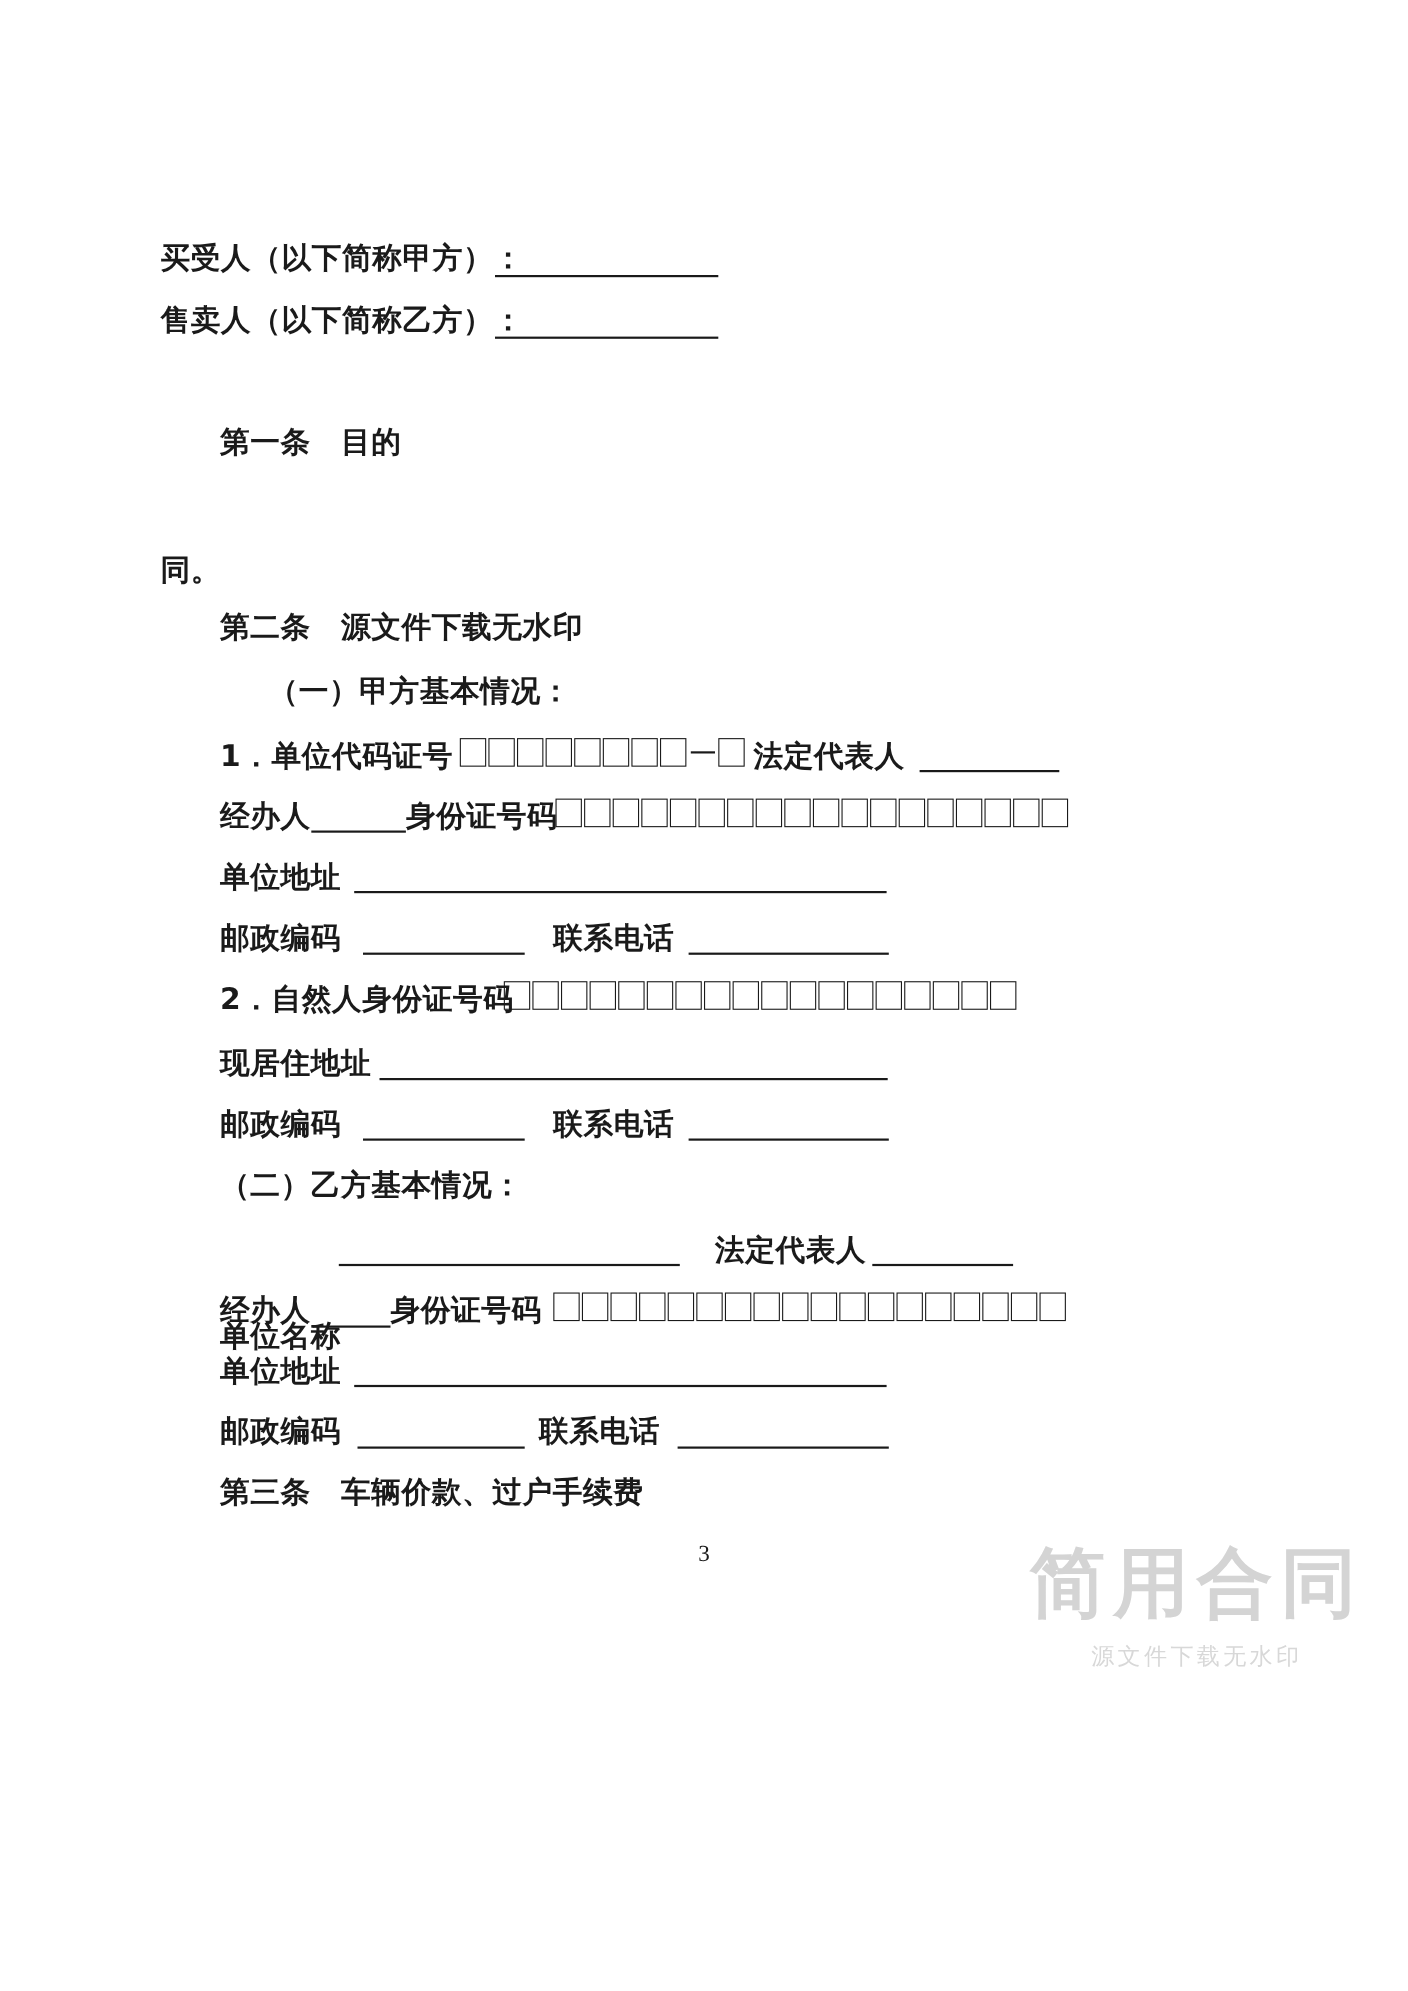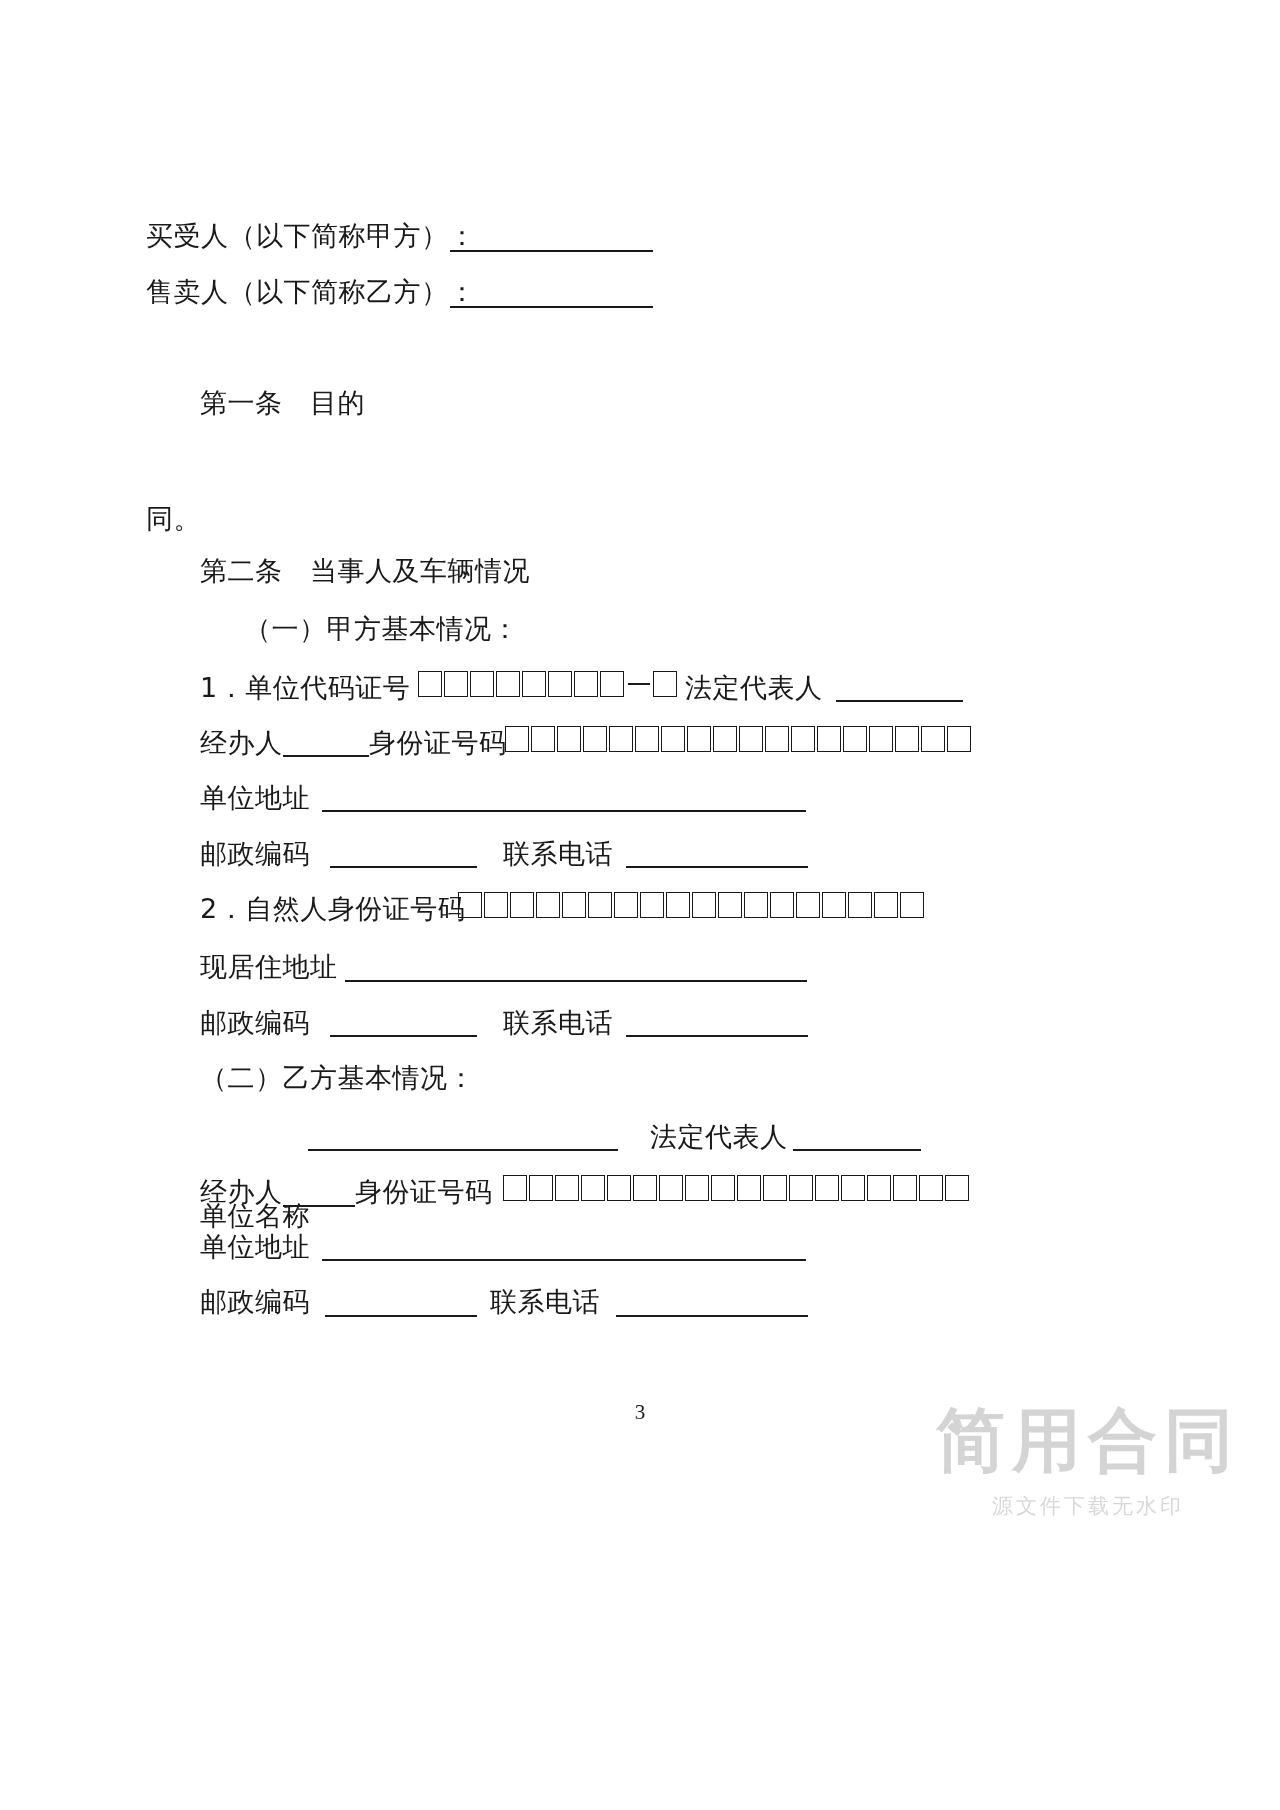--- a/index.html
+++ b/index.html
@@ -33,20 +33,21 @@
     white-space: nowrap;
     font-size: 27px;
     line-height: 1;
     letter-spacing: 0.5px;
     color: #1a1a1a;
     font-family: "DejaVu Sans", "Liberation Sans", sans-serif;
     font-weight: 400;
   }
   .cn {
     font-family: "DejaVu Sans", "Liberation Sans", sans-serif;
+    font-weight: bold;
   }
 
   
   .rule {
     position: absolute;
     height: 0;
     border-bottom: 2px solid #1a1a1a;
   }
 
   
@@ -117,21 +118,21 @@
     <div class="line cn" style="left:146px; top:222px;">买受人（以下简称甲方）：</div>
     <div class="rule" style="left:450px; top:250px; width:203px;"></div>
 
     <div class="line cn" style="left:146px; top:278px;">售卖人（以下简称乙方）：</div>
     <div class="rule" style="left:450px; top:306px; width:203px;"></div>
 
     <div class="line cn" style="left:200px; top:389px;">第一条　目的</div>
 
     <div class="line cn" style="left:146px; top:505px;">同。</div>
 
-    <div class="line cn" style="left:200px; top:557px;">第二条　当事人及车辆情况</div>
+    <div class="line cn" style="left:200px; top:557px;">第二条　源文件下载无水印</div>
 
     <div class="line cn" style="left:200px; top:615px;margin-left:44px;">（一）甲方基本情况：</div>
 
     <div class="line cn" style="left:200px; top:674px;text-align:center;">1．单位代码证号</div>
     <div class="boxrow" style="left:418px; top:671px;">
       <span class="bx"></span>
       <span class="bx"></span>
       <span class="bx"></span>
       <span class="bx"></span>
       <span class="bx"></span>
@@ -238,20 +239,21 @@
     </div>
 
     <div class="line cn" style="left:200px; top:1233px;">单位地址</div>
     <div class="rule" style="left:322px; top:1259px; width:484px;"></div>
 
     <div class="line cn" style="left:200px; top:1288px;">邮政编码</div>
     <div class="rule" style="left:325px; top:1315px; width:152px;"></div>
     <div class="line cn" style="left:490px; top:1288px;">联系电话</div>
     <div class="rule" style="left:616px; top:1315px; width:192px;"></div>
 
+    <div class="line cn" style="left:200px; top:1343px;">第三条　车辆价款、过户手续费</div>
 
     <div class="pageno" style="top:1400px;">3</div>
 
     <div class="watermark">
       <div class="wm-main">简用合同</div>
       <div class="wm-sub">源文件下载无水印</div>
     </div>
 
   </div>
 </div>

